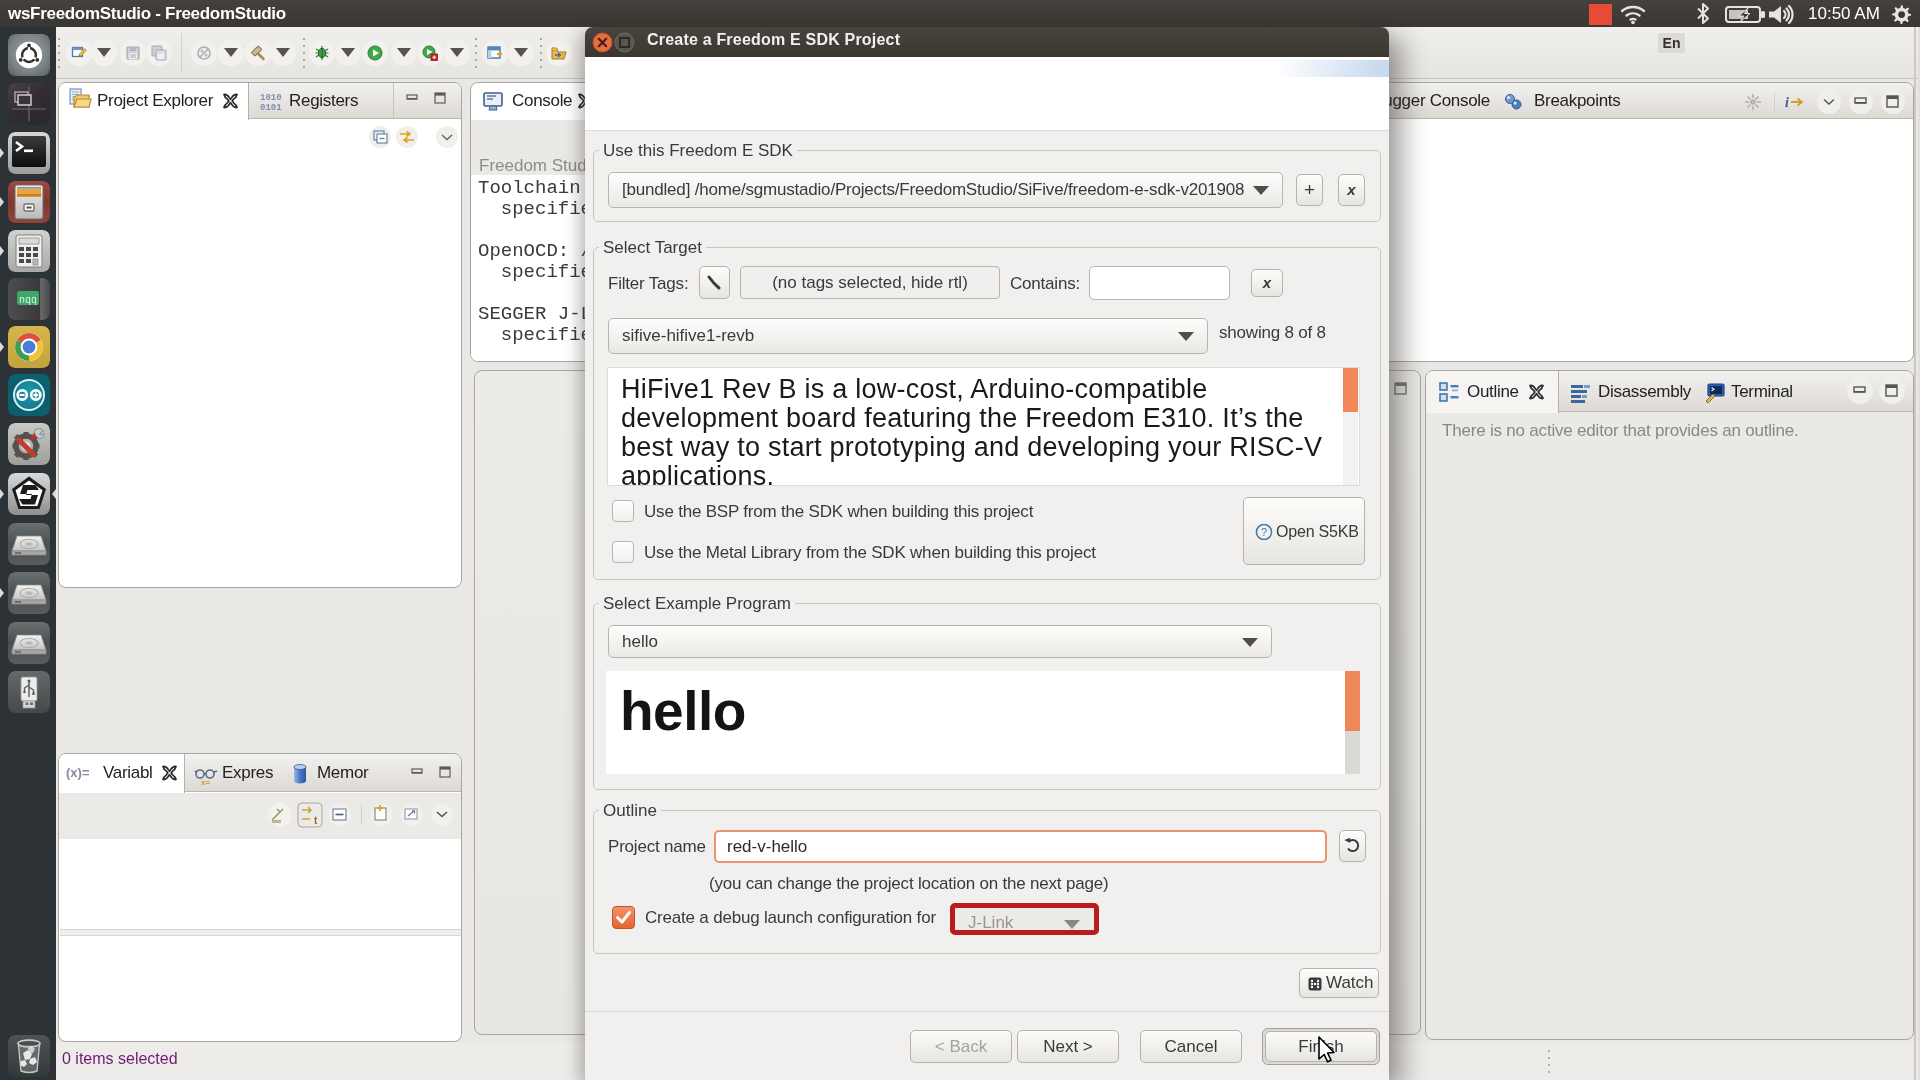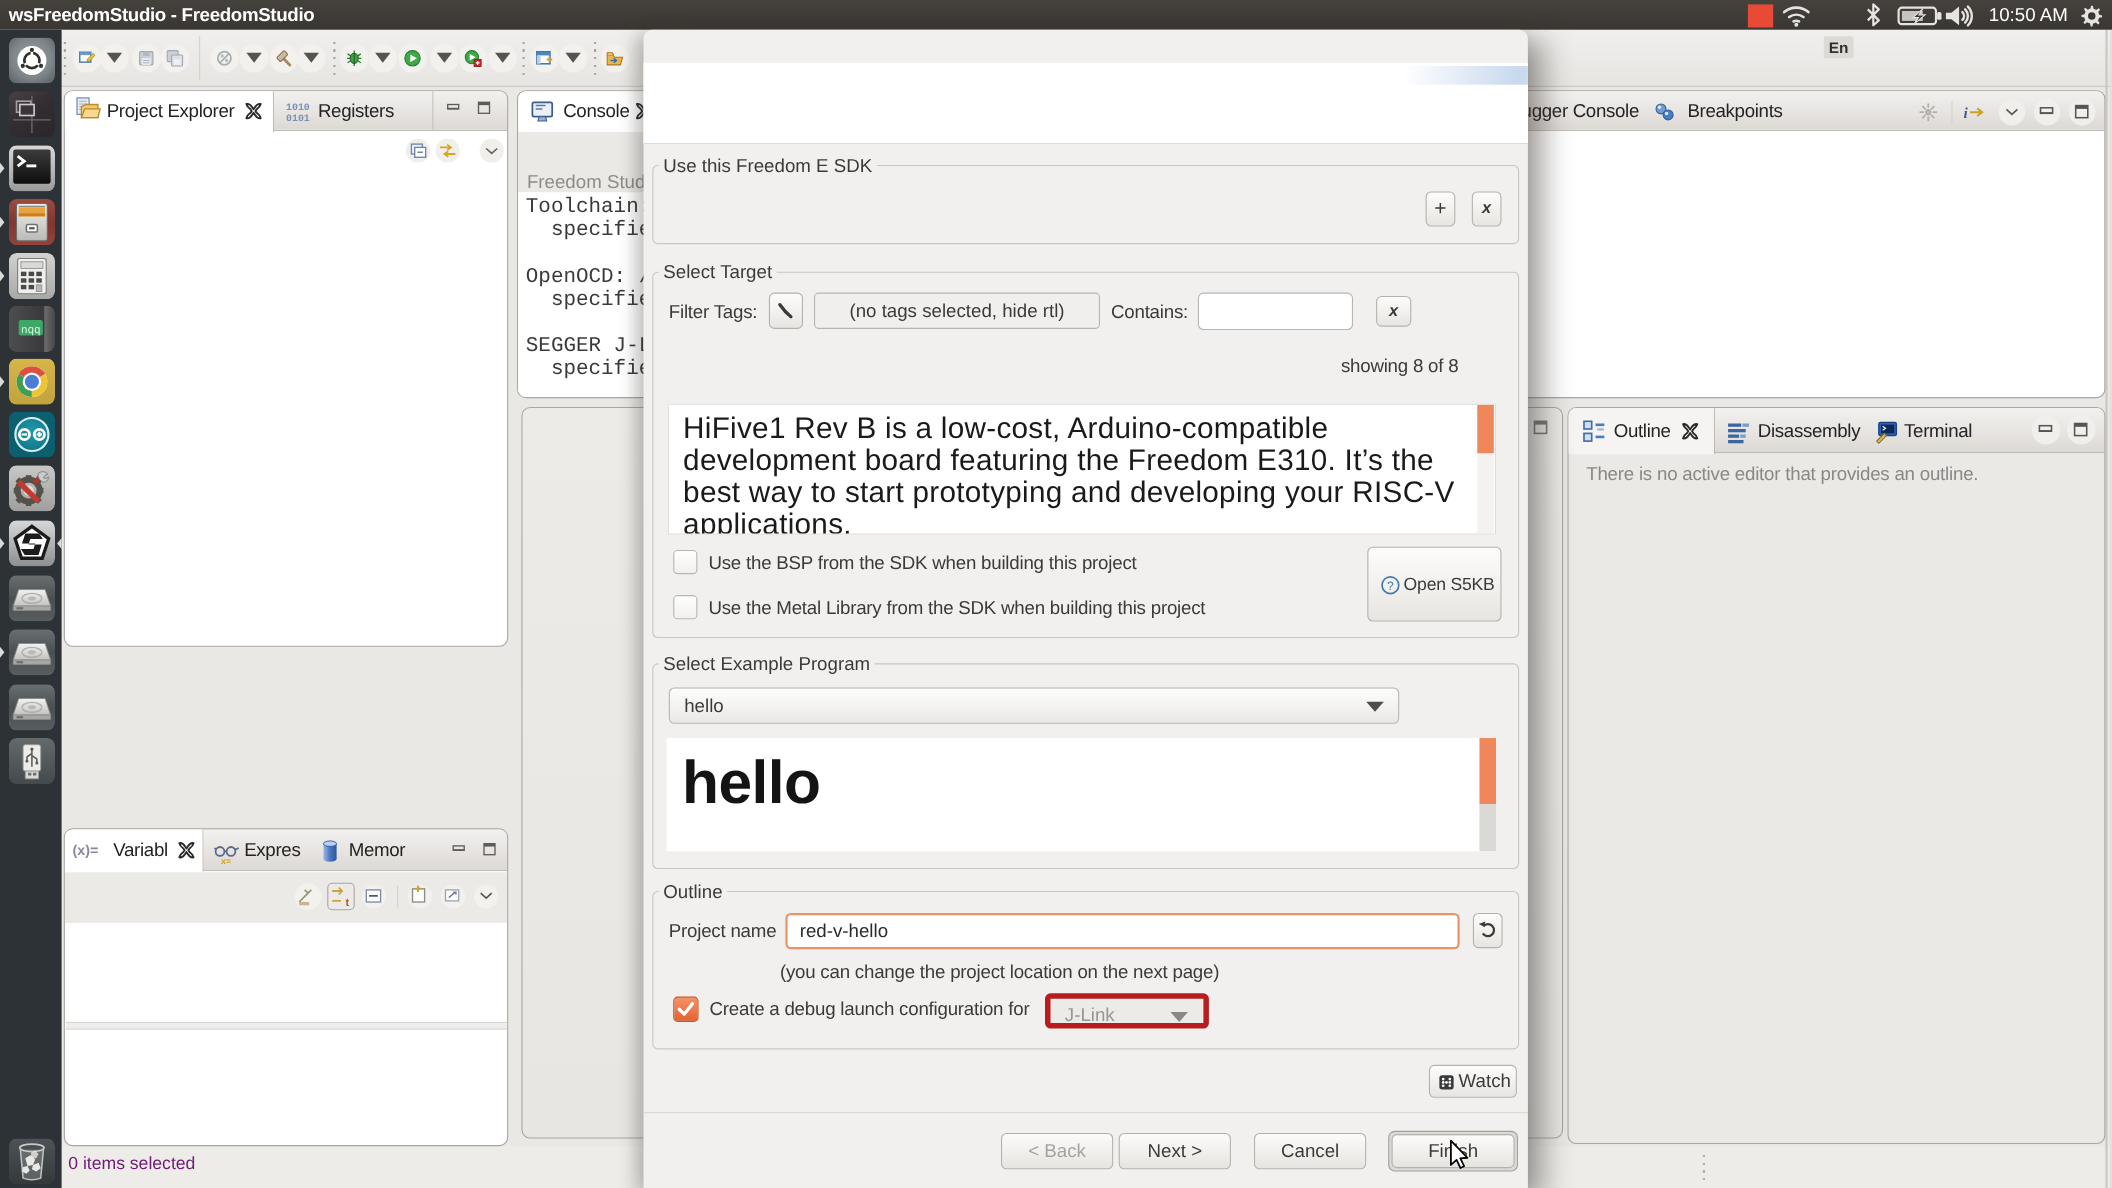--- a/index.html
+++ b/index.html
@@ -644,47 +644,66 @@
   <div style="position:absolute; left:6px; top:8px; font-size:16px; color:#701a75;">0 items selected</div>
   <div style="position:absolute; left:1492px; top:8px; width:2px; height:24px; background:repeating-linear-gradient(#b2afaa 0 2px, transparent 2px 7px);"></div>
 </div>
 
 <div style="position:absolute; left:1914px; top:27px; width:2px; height:1053px; background:#cbc8c4; z-index:9;"></div>
 <div style="position:absolute; left:1918px; top:27px; width:2px; height:1053px; background:#e2dfdc; z-index:9;"></div>
 
 <div id="dialog" style="position:absolute; left:585px; top:27px; width:804px; height:1053px; z-index:60;
   background:#f1f0ee; box-shadow:14px 10px 26px rgba(60,55,50,0.45), -6px 4px 16px rgba(60,55,50,0.28); border-radius:8px 8px 0 0;">
 
+  <div style="position:absolute; left:0; top:0; width:804px; height:30px; background:linear-gradient(#48453f,#3a3731); border-radius:8px 8px 0 0;">
+    <svg style="position:absolute; left:7px; top:5px;" width="44" height="21" viewBox="0 0 44 21">
+      <circle cx="10.5" cy="10.5" r="9.5" fill="#e96c3c"></circle>
+      <circle cx="10.5" cy="10.5" r="9.5" fill="none" stroke="#c4512a" stroke-width="1"></circle>
+      <path d="M6.8 6.8 L14.2 14.2 M14.2 6.8 L6.8 14.2" stroke="#40211a" stroke-width="2.2" stroke-linecap="round"></path>
+      <circle cx="32.5" cy="10.5" r="9.5" fill="#59564f"></circle>
+      <circle cx="32.5" cy="10.5" r="9.5" fill="none" stroke="#6e6b64" stroke-width="1"></circle>
+      <rect x="28" y="6" width="9" height="9" fill="none" stroke="#2e2b27" stroke-width="2"></rect>
+    </svg>
+    <div style="position:absolute; left:62px; top:4px; font-size:16px; font-weight:bold; color:#f1f0ee; letter-spacing:0.2px;">Create a Freedom E SDK Project</div>
+  </div>
 
   <div style="position:absolute; left:0; top:30px; width:804px; height:74px; background:#fff; border-bottom:1px solid #dddbd8;">
     <div style="position:absolute; right:0; top:3px; width:118px; height:17px; background:linear-gradient(100deg, rgba(255,255,255,0) 5%, rgba(198,216,238,0.95) 90%);"></div>
   </div>
 
   <div class="group" style="left:8px; top:123px; width:788px; height:72px;">
     <div class="glabel">Use this Freedom E SDK</div>
+  </div>
+  <div class="combo" style="left:23px; top:145px; width:675px; height:36px;">
+    <div class="ct" style="letter-spacing:-0.2px;">[bundled] /home/sgmustadio/Projects/FreedomStudio/SiFive/freedom-e-sdk-v201908</div>
+    <div class="ca"></div>
   </div>
   <div class="btn" style="left:711px; top:147px; width:27px; height:32px; text-align:center; line-height:30px; font-size:19px;">+</div>
   <div class="btn" style="left:753px; top:147px; width:27px; height:32px; text-align:center; line-height:29px; font-size:15px; font-style:italic; font-weight:bold;">x</div>
 
   <div class="group" style="left:8px; top:220px; width:788px; height:333px;">
     <div class="glabel">Select Target</div>
   </div>
   <div class="lbl" style="left:23px; top:247px;">Filter Tags:</div>
   <div class="btn" style="left:114px; top:239px; width:31px; height:33px;">
     <svg width="29" height="31" viewBox="0 0 29 31">
         <path d="M9 10 Q14 17 19 21" fill="none" stroke="#3a3a3a" stroke-width="3" stroke-linecap="round"></path>
       </svg>
   </div>
   <div style="position:absolute; left:155px; top:239px; width:260px; height:33px; border:1px solid #b8b5b1; border-radius:4px; background:#f0efed; z-index:62;">
     <div style="position:absolute; width:100%; text-align:center; top:6px; font-size:17px; color:#3a3a3a;">(no tags selected, hide rtl)</div>
   </div>
   <div class="lbl" style="left:425px; top:247px;">Contains:</div>
   <div style="position:absolute; left:504px; top:239px; width:141px; height:34px; border:1px solid #b8b5b1; border-radius:5px; background:#fff; z-index:62;"></div>
   <div class="btn" style="left:666px; top:242px; width:32px; height:28px; text-align:center; line-height:25px; font-size:15px; font-style:italic; font-weight:bold;">x</div>
 
+  <div class="combo" style="left:23px; top:291px; width:600px; height:36px;">
+    <div class="ct">sifive-hifive1-revb</div>
+    <div class="ca"></div>
+  </div>
   <div class="lbl" style="left:634px; top:296px;">showing 8 of 8</div>
 
   <div style="position:absolute; left:22px; top:340px; width:753px; height:119px; background:#fff; border:1px solid #dedcd9; z-index:62; overflow:hidden;">
     <div style="position:absolute; left:13px; top:7px; white-space:nowrap; font-size:27px; line-height:29px; color:#1a1a1a; letter-spacing:0.25px;">HiFive1 Rev B is a low-cost, Arduino-compatible<br>development board featuring the Freedom E310. It’s the<br>best way to start prototyping and developing your RISC-V<br>applications.</div>
     <div style="position:absolute; right:1px; top:0; width:15px; height:119px; background:#f3f2f0;"></div>
     <div style="position:absolute; right:1px; top:0; width:15px; height:44px; background:#f0875a;"></div>
   </div>
 
   <div class="cb" style="left:27px; top:473px;"></div>
   <div class="lbl" style="left:59px; top:475px;">Use the BSP from the SDK when building this project</div>

